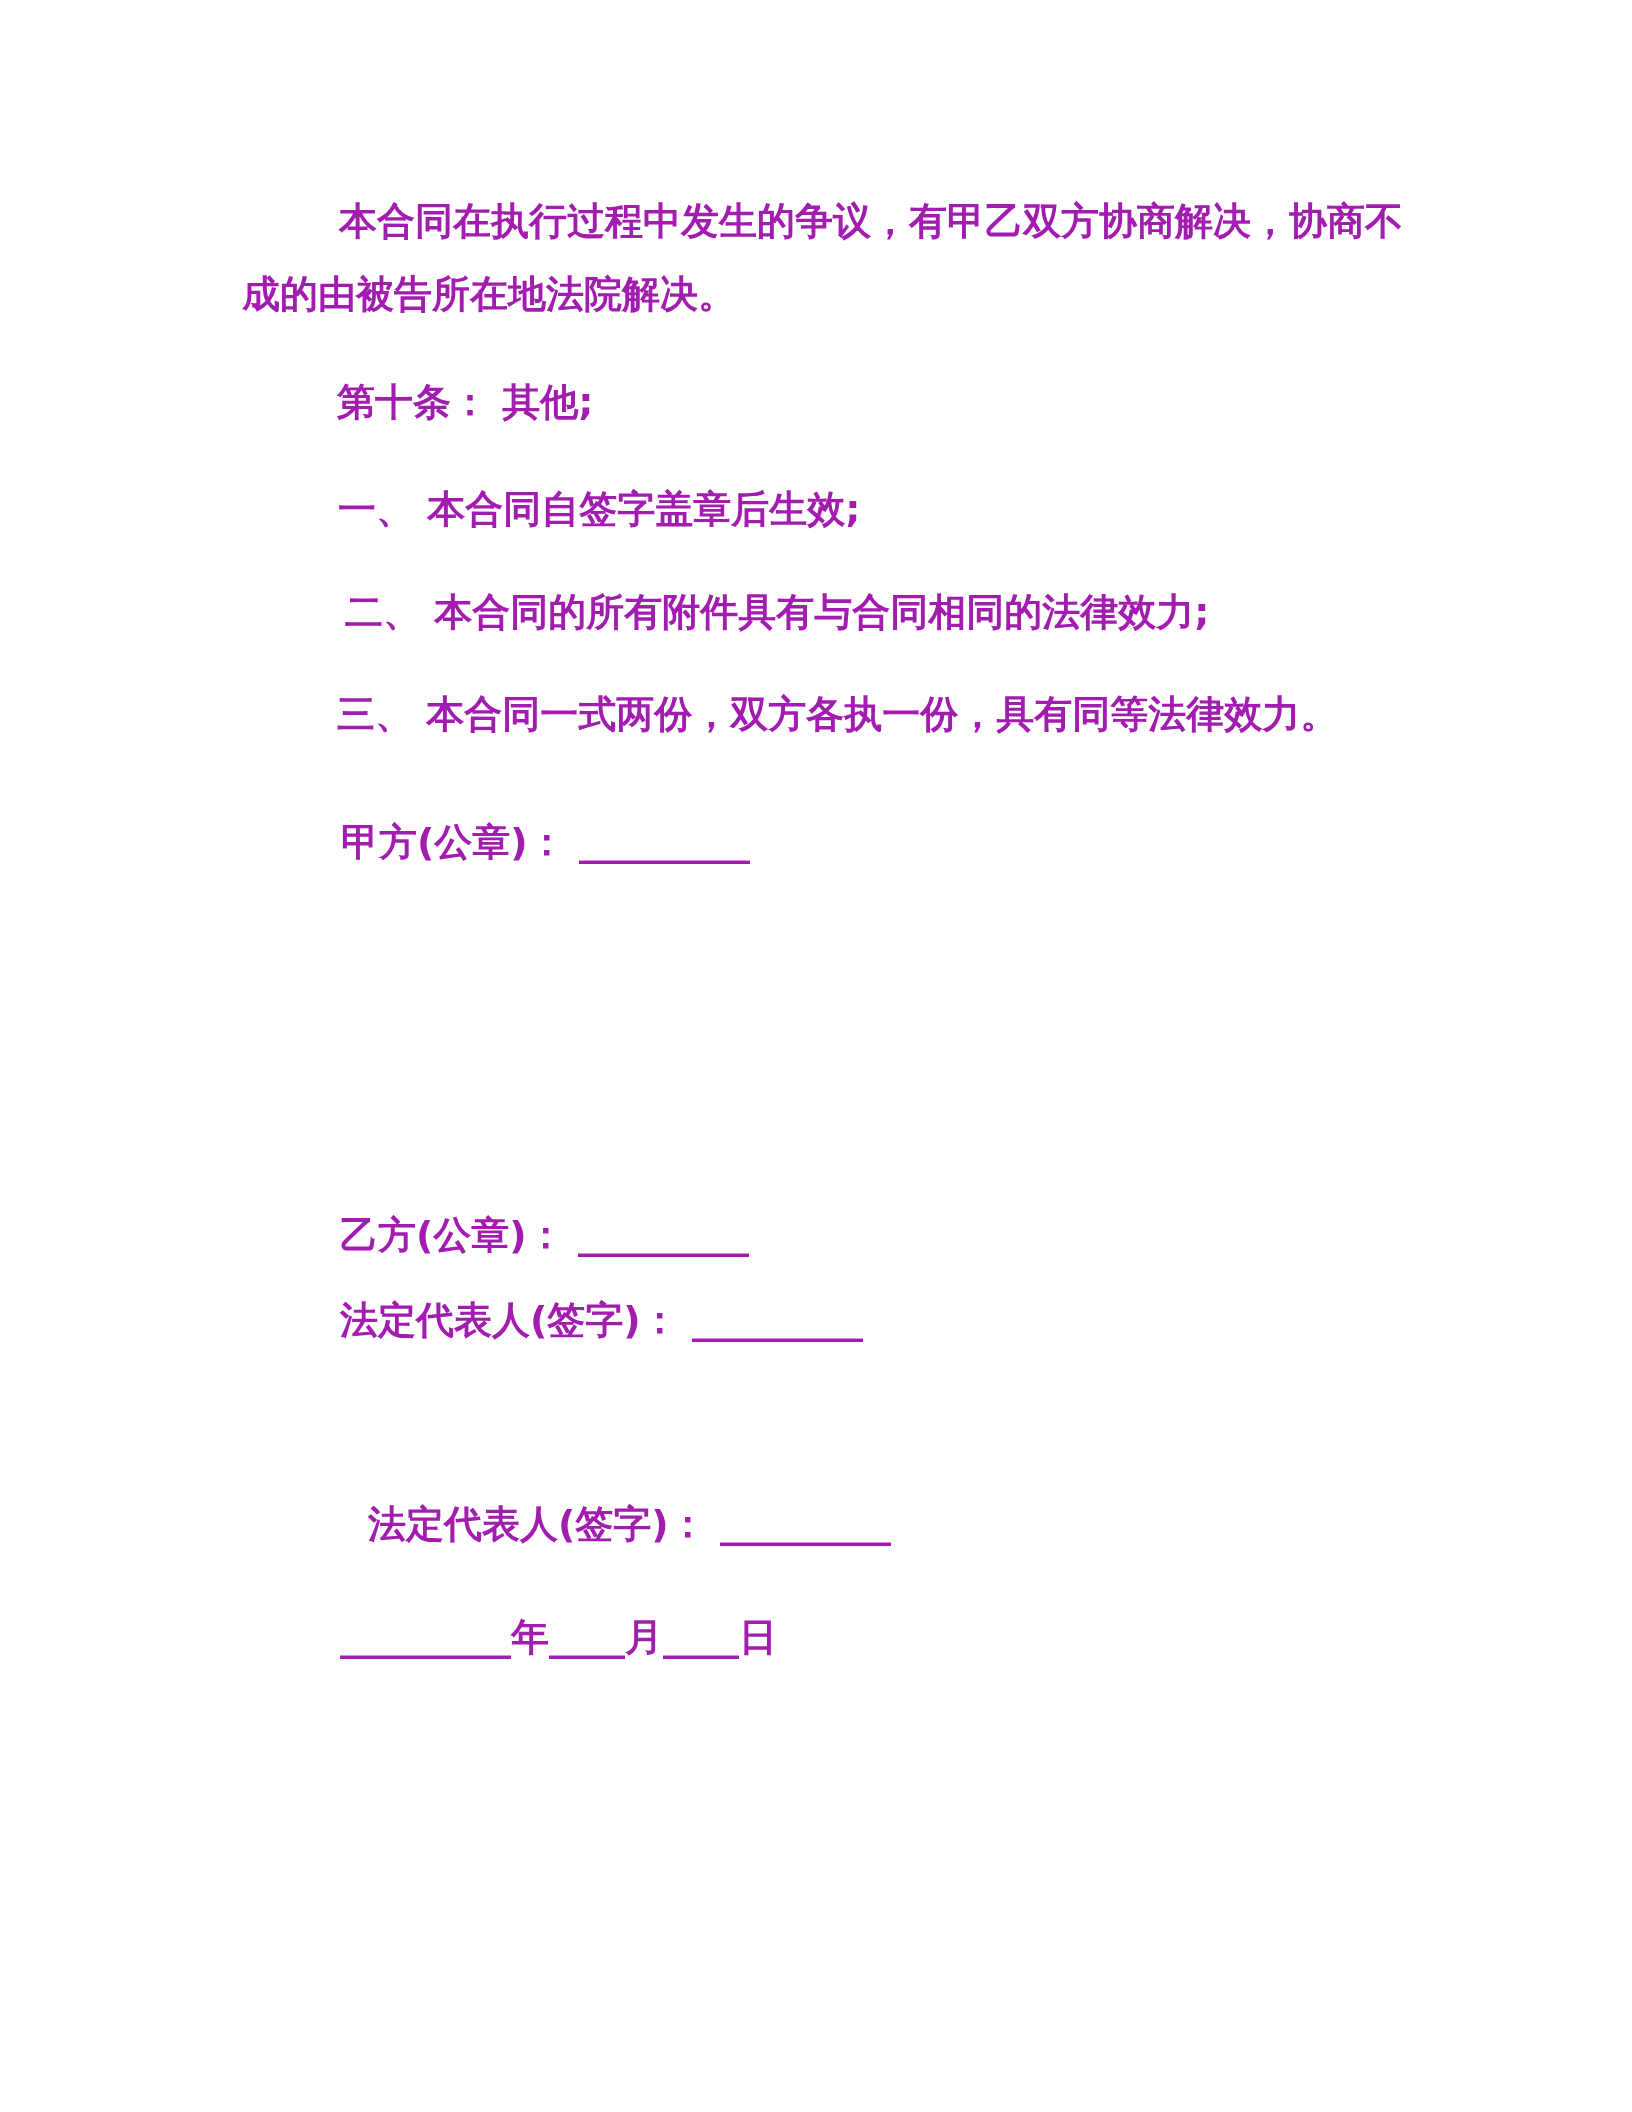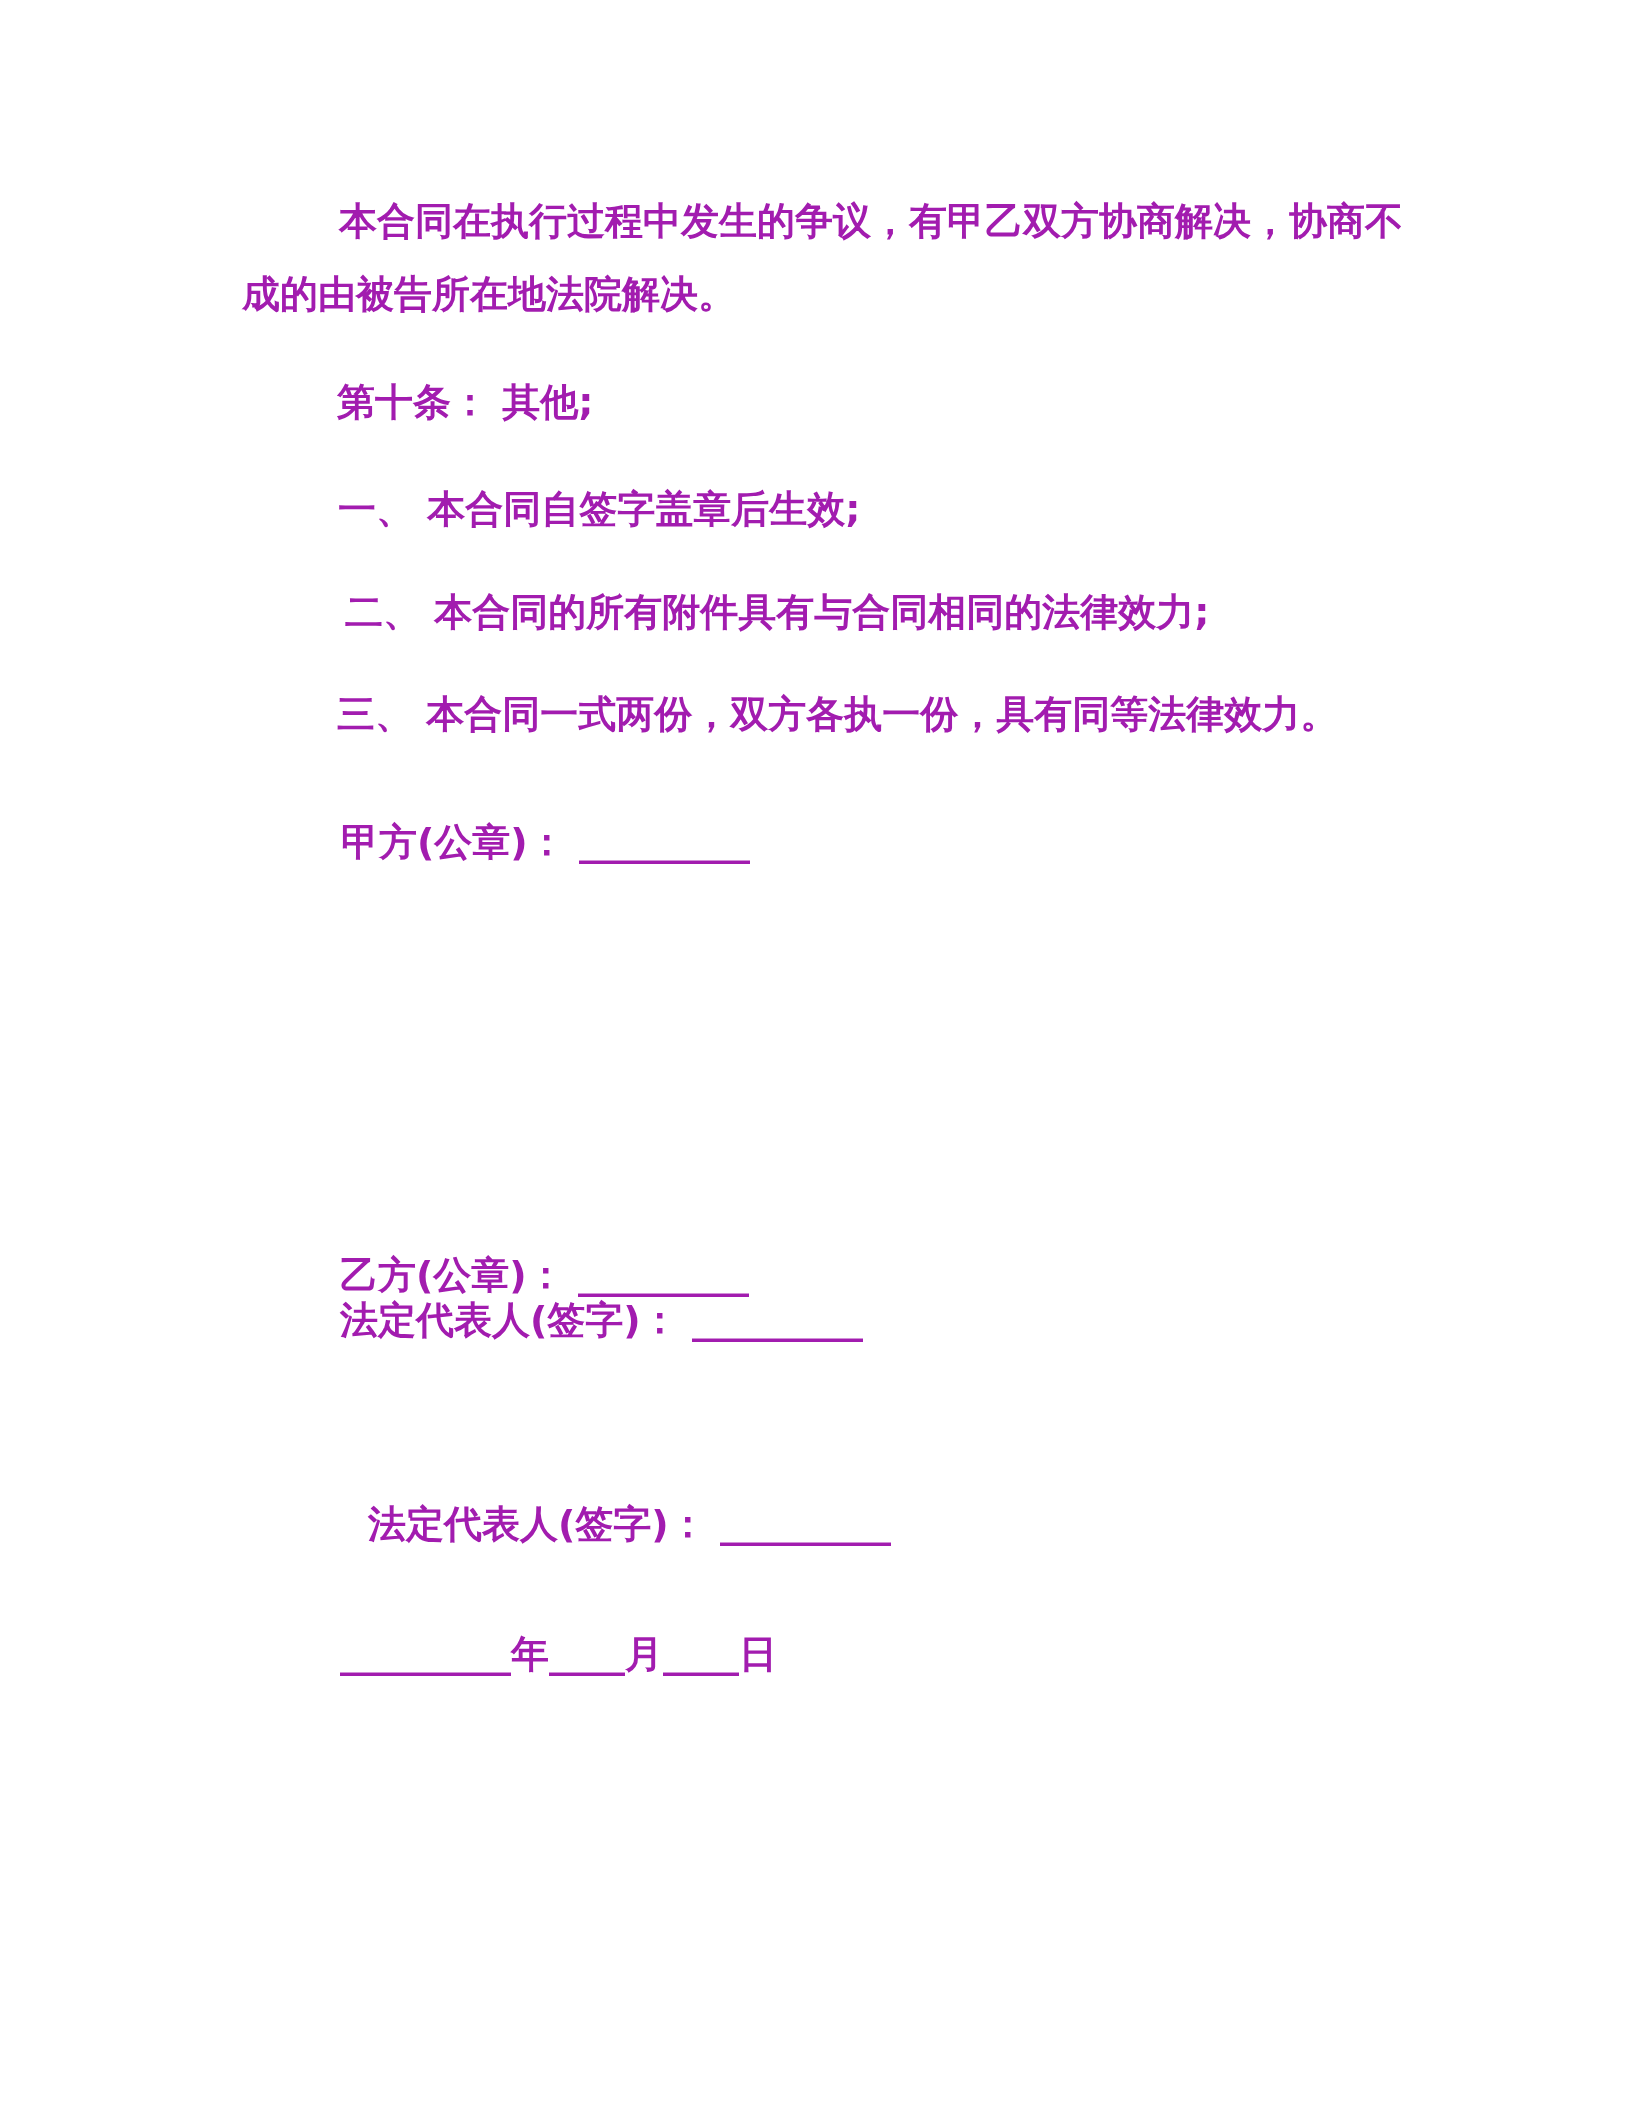--- a/index.html
+++ b/index.html
@@ -37,21 +37,21 @@
   <div class="line" style="top:380px; left:337px;">第十条： 其他;</div>
 
   <div class="line" style="top:487px; left:338px;">一、 本合同自签字盖章后生效;</div>
 
   <div class="line" style="top:590px; left:337px;margin-left:8px;">二、 本合同的所有附件具有与合同相同的法律效力;</div>
 
   <div class="line" style="top:692px; left:337px;">三、 本合同一式两份，双方各执一份，具有同等法律效力。</div>
 
   <div class="line" style="top:798px; left:341px;margin-top:22px;">甲方(公章)： _________</div>
 
-  <div class="line" style="top:1253px; left:340px;text-align:center;">乙方(公章)： _________</div>
+  <div class="line" style="top:1213px; left:340px;text-align:center;">乙方(公章)： _________</div>
 
   <div class="line" style="top:1298px; left:340px;">法定代表人(签字)： _________</div>
 
   <div class="line" style="top:1502px; left:368px;">法定代表人(签字)： _________</div>
 
-  <div class="line" style="top:1615px; left:340px;margin-top:17px;">_________年____月____日</div>
+  <div class="line" style="top:1615px; left:340px;">_________年____月____日</div>
 
 </div>
 
 </body></html>

